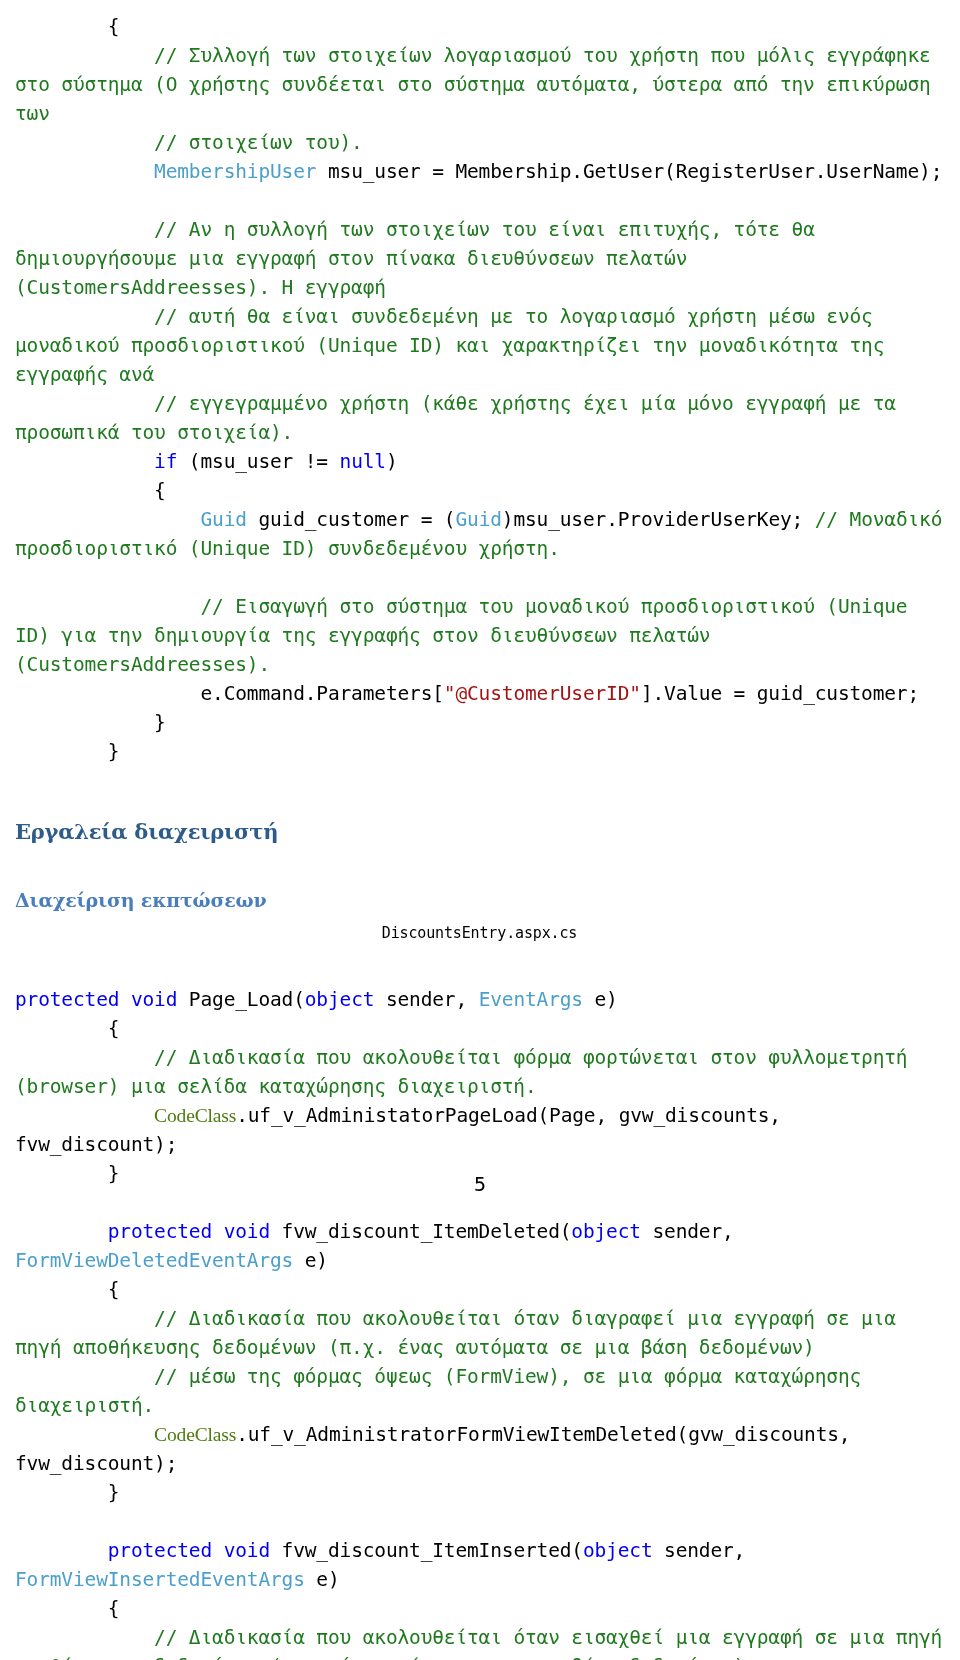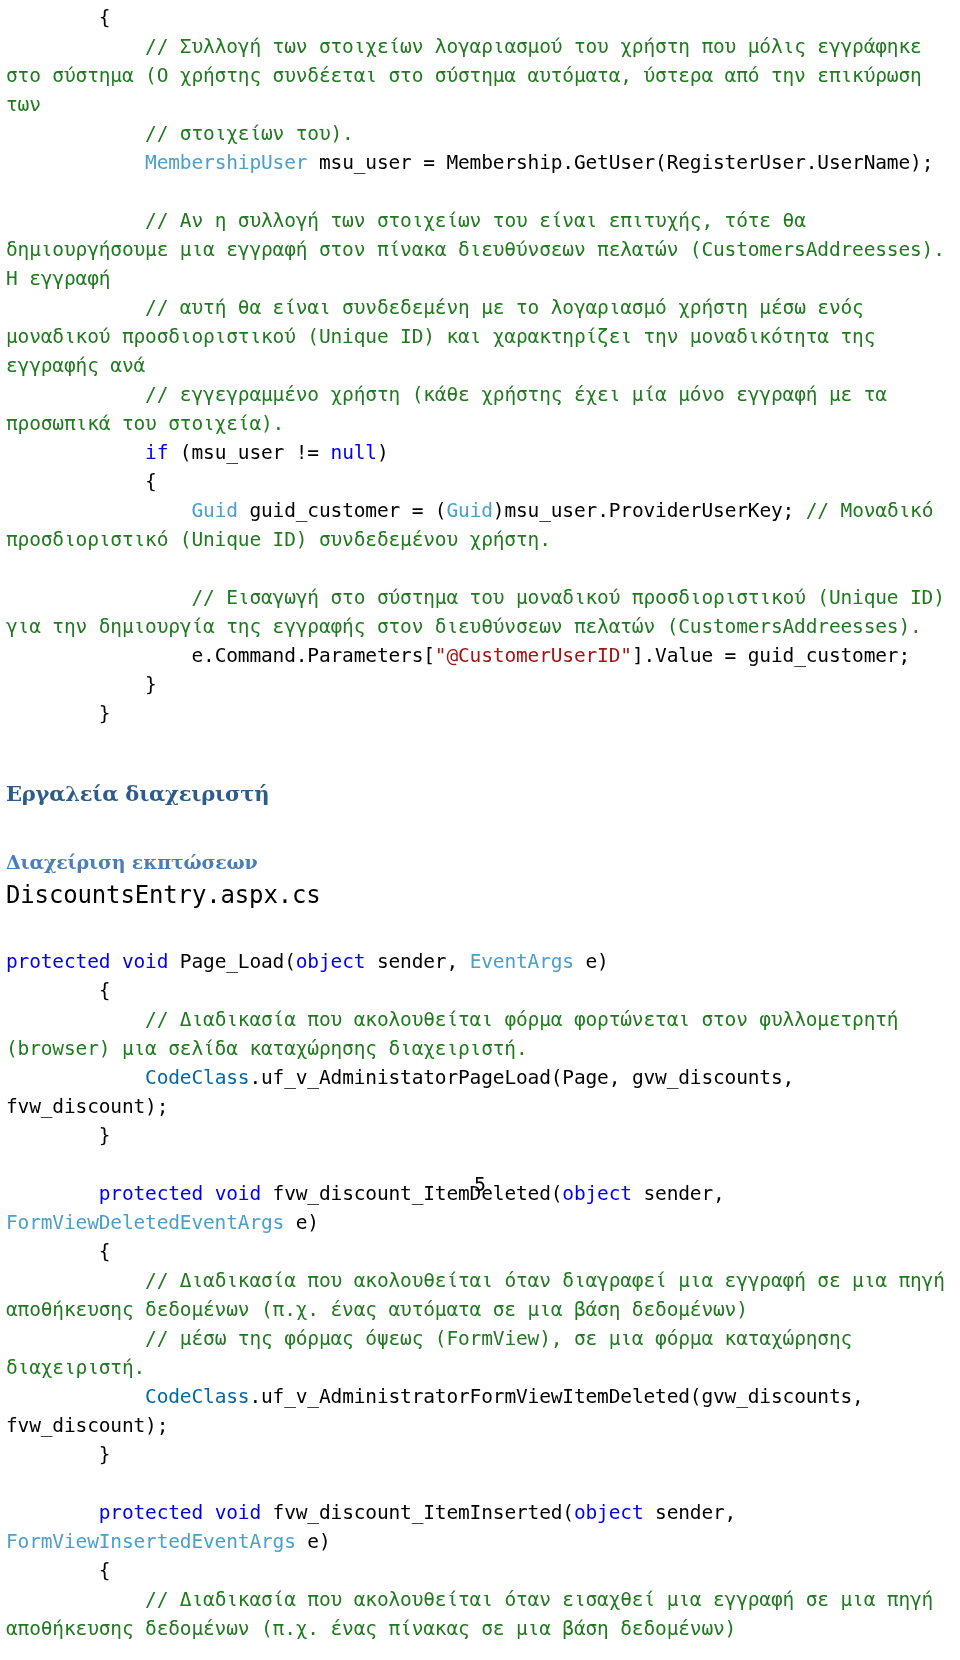--- a/index.html
+++ b/index.html
@@ -14,40 +14,40 @@
     position: relative;
     overflow: hidden;
     font-family: "DejaVu Sans Mono", "Liberation Mono", monospace;
     color: #000000;
   }
 
   .page {
     position: relative;
     width: 960px;
     height: 1206px;
-    padding: 3px;
+    padding: 12px;
     box-sizing: border-box;
   }
 
   
   .code {
     font-family: "DejaVu Sans Mono", "Liberation Mono", monospace;
     font-size: 19.5px;
     line-height: 29px;
     white-space: pre-wrap;
     word-wrap: break-word;
     margin: 0;
     padding: 0 4px 0 3px;
     color: #000000;
     letter-spacing: -0.15px;
   }
   .cm   { color: #1F7A1F; }   
   .kw   { color: #0000F0; }   
   .ty   { color: #4A9FCB; }   
-  .ty2  { color: #0369a1; }   
+  .ty2  { color: #4d7c0f; font-family: Liberation Serif, serif; }   
   .str  { color: #A31515; }   
 
   
   h1.doc-h1 {
     font-family: "DejaVu Serif", "Liberation Serif", serif;
     font-size: 21px;
     line-height: 40px;
     font-weight: bold;
     color: #2E5C8A;
     margin: 0;
@@ -61,26 +61,27 @@
     font-weight: bold;
     color: #4A7EBB;
     margin: 0;
     padding: 0 0 0 3px;
     letter-spacing: -0.2px;
   }
 
   
   p.body-text {
     font-family: "DejaVu Sans Mono", "Liberation Mono", monospace;
-    font-size: 24px;
+    font-size: 15px;
     line-height: 31px;
     color: #000000;
     margin: 0;
     padding: 0 4px 0 3px;
     letter-spacing: -0.15px;
+    text-align: center;
   }
   .spacer-s  { height: 18px; }
   .spacer-m  { height: 30px; }
   .spacer-l  { height: 46px; }
 
   
   .page-number {
     position: absolute;
     left: 0;
     right: 0;

